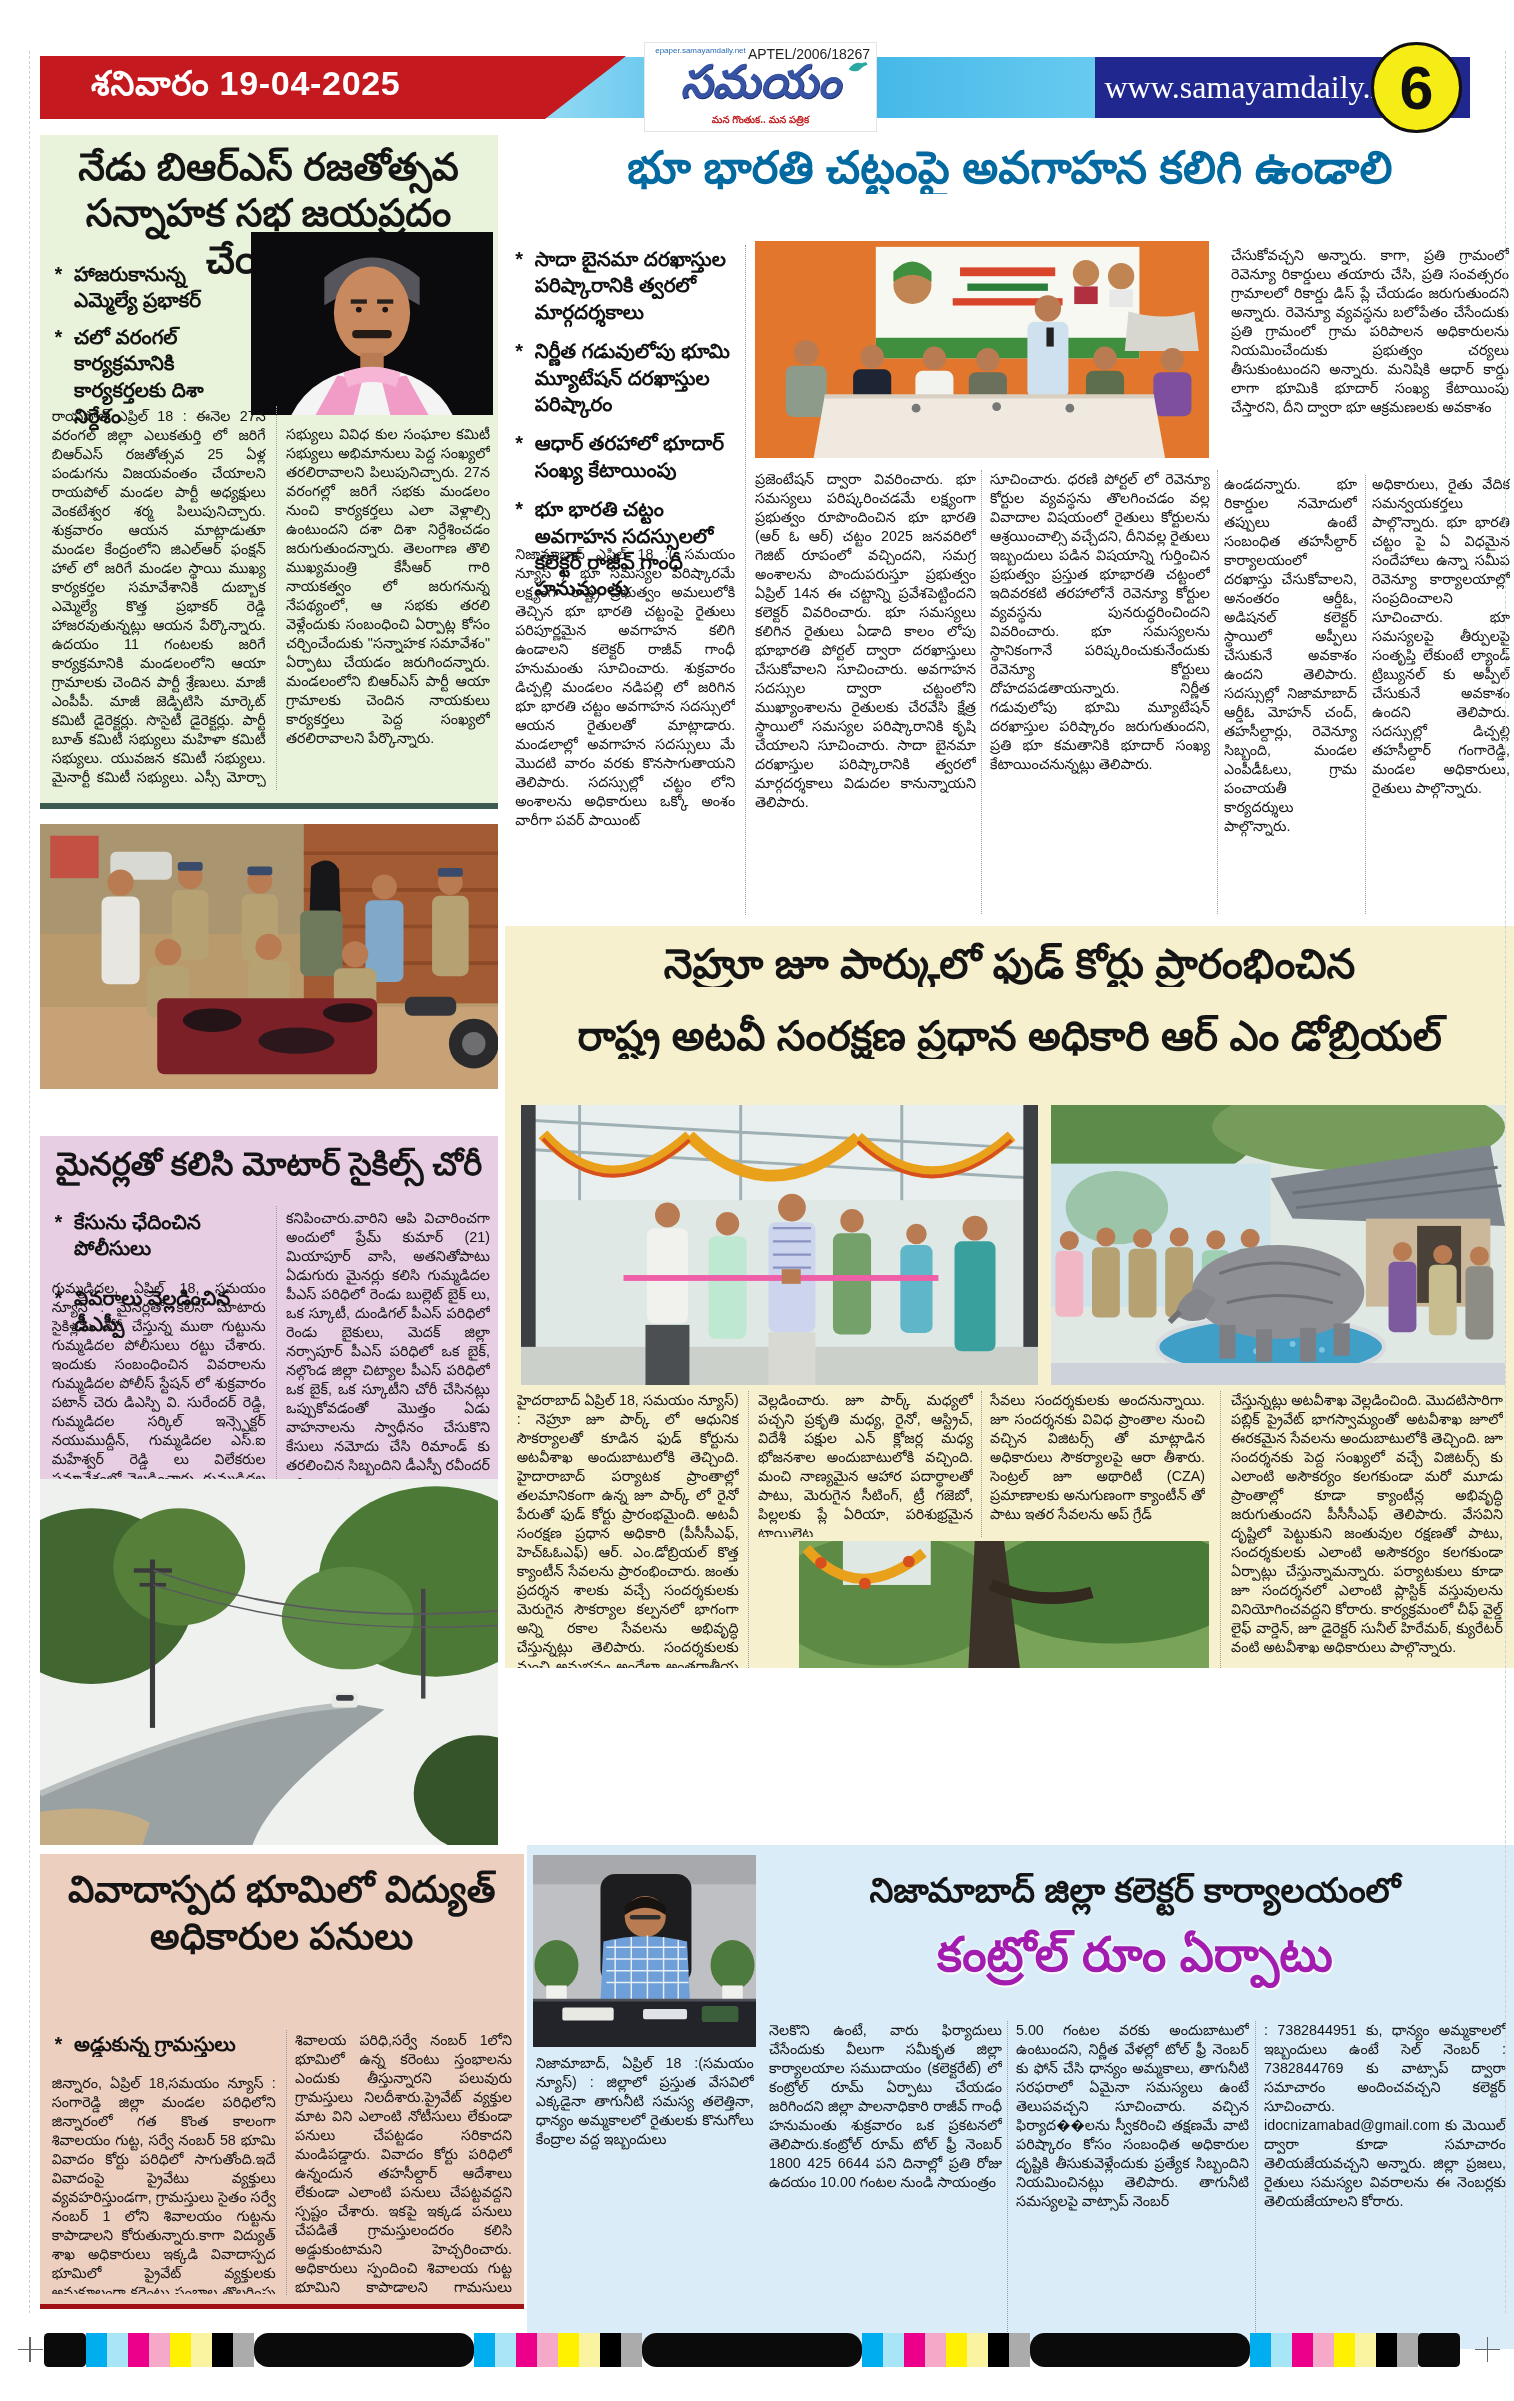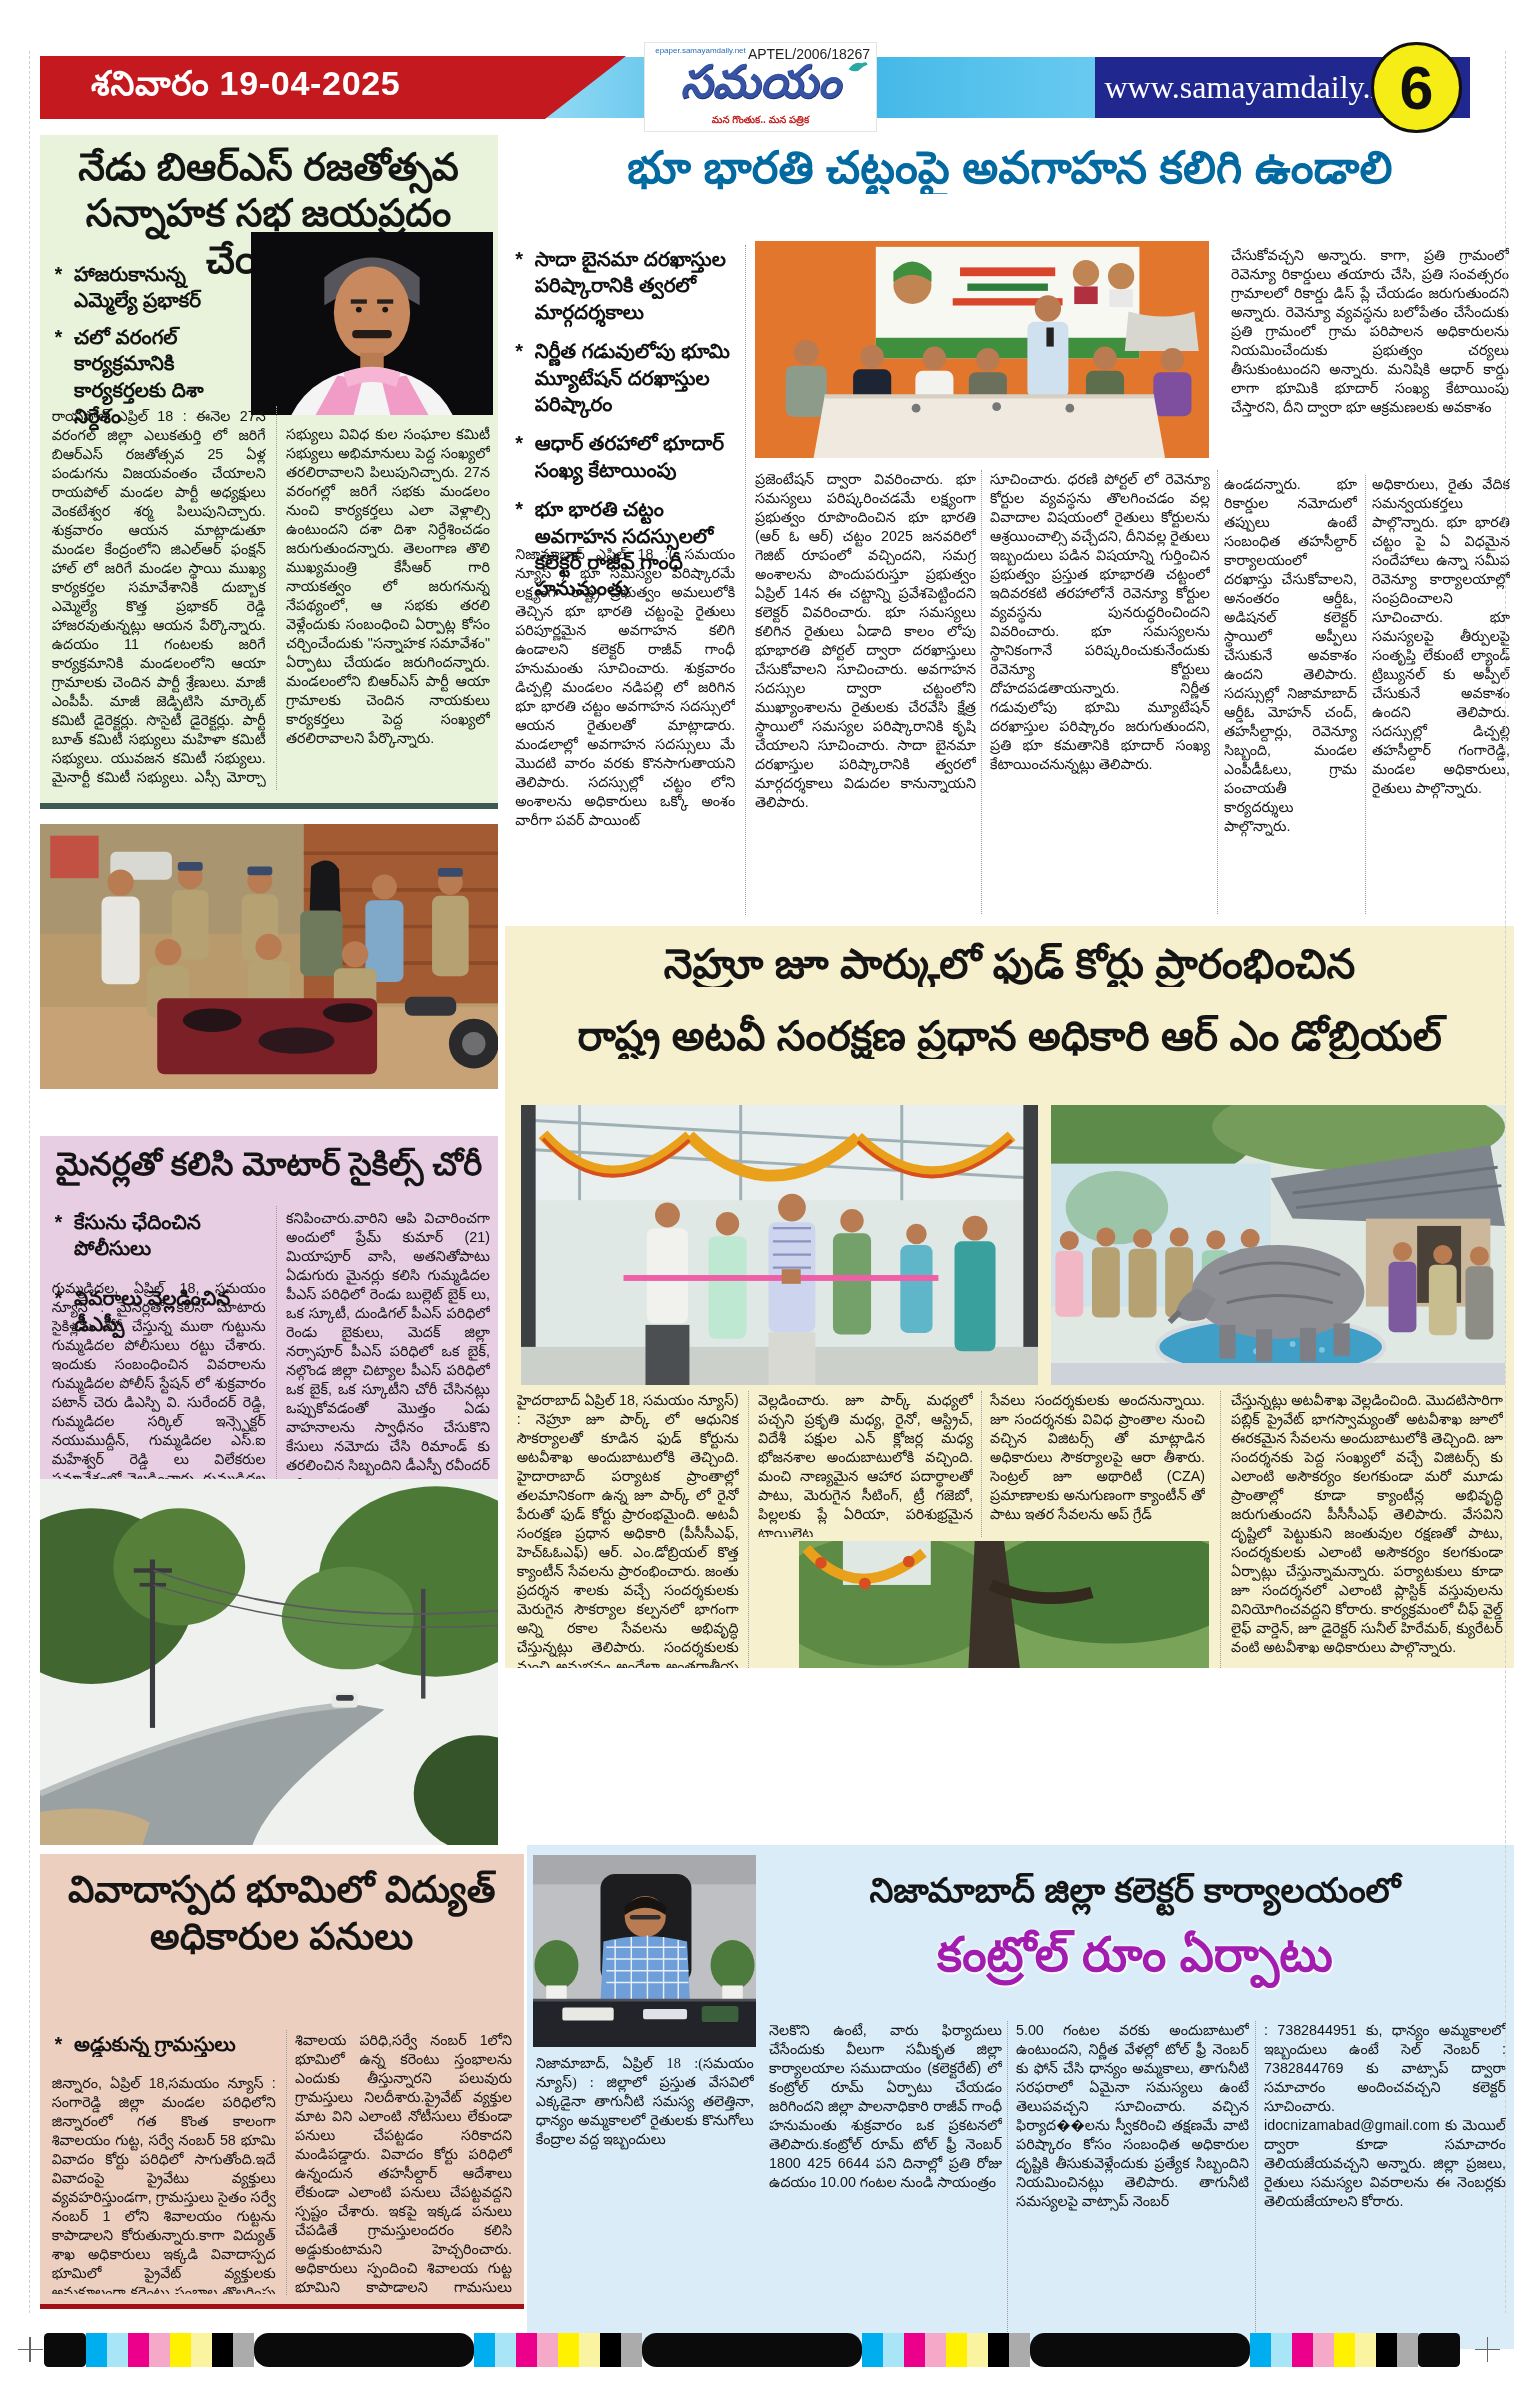--- a/index.html
+++ b/index.html
@@ -421,21 +421,21 @@
       <rect x="132" y="82" width="42" height="6" rx="3" fill="#2d2d30"></rect>
       <path d="M96 118 Q153 104 210 118 L214 200 L92 200 Z" fill="#6f9fd8"></path>
       <path d="M100 126 H208 M100 142 H210 M100 158 H212 M100 174 H212 M112 116 V198 M134 112 V200 M156 110 V200 M178 112 V200 M198 116 V198" stroke="#e8eef6" stroke-width="2"></path>
       <rect x="0" y="198" width="304" height="64" fill="#23242a"></rect>
       <path d="M0 198 H304" stroke="#4e5058" stroke-width="4"></path>
       <rect x="40" y="208" width="70" height="18" rx="3" fill="#e9e9e4"></rect>
       <rect x="150" y="210" width="60" height="14" rx="3" fill="#dfe3e8"></rect>
       <rect x="230" y="206" width="50" height="22" rx="4" fill="#3a5f3a"></rect>
     </svg>
   </div>
-  <div class="box col" style="left:8.8px;top:209px;width:218px;height:102px;font-family:Liberation Serif, serif;">నిజామాబాద్, ఏప్రిల్ 18 :(సమయం న్యూస్) : జిల్లాలో ప్రస్తుత వేసవిలో ఎక్కడైనా తాగునీటి సమస్య తలెత్తినా, ధాన్యం అమ్మకాలలో రైతులకు కొనుగోలు కేంద్రాల వద్ద ఇబ్బందులు</div>
+  <div class="box col" style="left:8.8px;top:209px;width:218px;height:102px;">నిజామాబాద్, ఏప్రిల్ 18 :(సమయం న్యూస్) : జిల్లాలో ప్రస్తుత వేసవిలో ఎక్కడైనా తాగునీటి సమస్య తలెత్తినా, ధాన్యం అమ్మకాలలో రైతులకు కొనుగోలు కేంద్రాల వద్ద ఇబ్బందులు</div>
   <div class="box headline" id="ctl-headline1">నిజామాబాద్ జిల్లా కలెక్టర్ కార్యాలయంలో</div>
   <div class="box headline" id="ctl-headline2">కంట్రోల్ రూం ఏర్పాటు</div>
   <div class="box col" style="left:242px;top:176px;width:233px;height:319px;">నెలకొని ఉంటే, వారు ఫిర్యాదులు చేసేందుకు వీలుగా సమీకృత జిల్లా కార్యాలయాల సముదాయం (కలెక్టరేట్) లో కంట్రోల్ రూమ్ ఏర్పాటు చేయడం జరిగిందని జిల్లా పాలనాధికారి రాజీవ్ గాంధీ హనుమంతు శుక్రవారం ఒక ప్రకటనలో తెలిపారు.కంట్రోల్ రూమ్ టోల్ ఫ్రీ నెంబర్ 1800 425 6644 పని దినాల్లో ప్రతి రోజు ఉదయం 10.00 గంటల నుండి సాయంత్రం</div>
   <div class="box col" style="left:489px;top:176px;width:233px;height:319px;">5.00 గంటల వరకు అందుబాటులో ఉంటుందని, నిర్ణీత వేళల్లో టోల్ ఫ్రీ నెంబర్ కు ఫోన్ చేసి ధాన్యం అమ్మకాలు, తాగునీటి సరఫరాలో ఏమైనా సమస్యలు ఉంటే తెలుపవచ్చని సూచించారు. వచ్చిన ఫిర్యాద��లను స్వీకరించి తక్షణమే వాటి పరిష్కారం కోసం సంబంధిత అధికారుల దృష్టికి తీసుకువెళ్లేందుకు ప్రత్యేక సిబ్బందిని నియమించినట్లు తెలిపారు. తాగునీటి సమస్యలపై వాట్సాప్ నెంబర్</div>
   <div class="box col" style="left:737px;top:176px;width:242px;height:319px;">: 7382844951 కు, ధాన్యం అమ్మకాలలో ఇబ్బందులు ఉంటే సెల్ నెంబర్ : 7382844769 కు వాట్సాప్ ద్వారా సమాచారం అందించవచ్చని కలెక్టర్ సూచించారు. idocnizamabad@gmail.com కు మెయిల్ ద్వారా కూడా సమాచారం తెలియజేయవచ్చని అన్నారు. జిల్లా ప్రజలు, రైతులు సమస్యల వివరాలను ఈ నెంబర్లకు తెలియజేయాలని కోరారు.</div>
   <div class="vdot" style="left:480px;top:176px;height:319px;"></div>
   <div class="vdot" style="left:728px;top:176px;height:319px;"></div>
 </div>
 
 <div class="edge" style="left:29px;top:51px;height:2262px;"></div>

